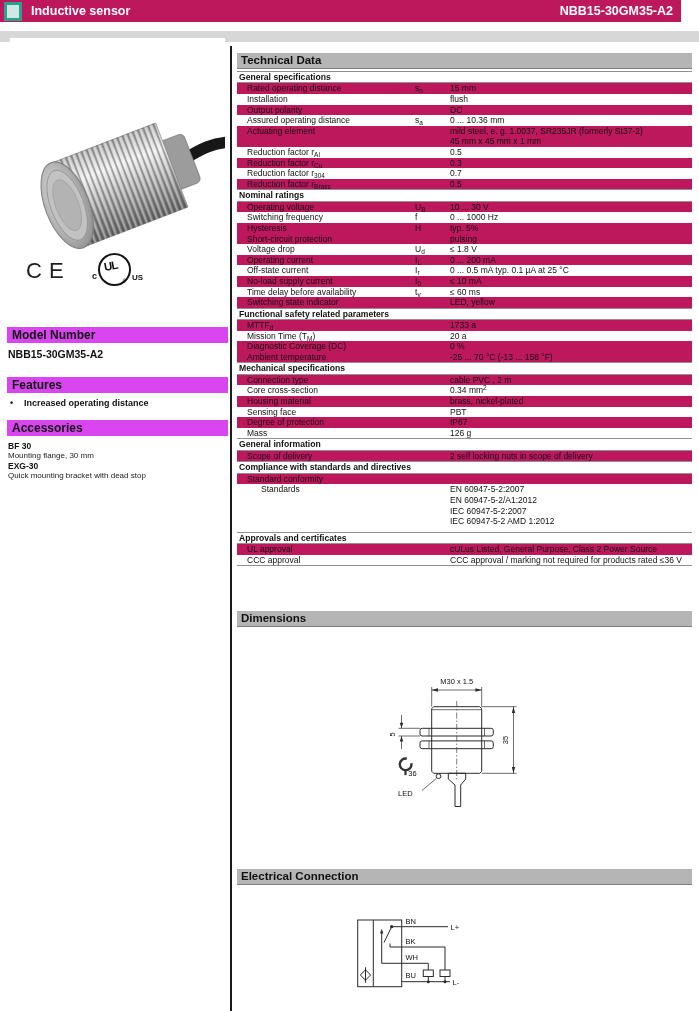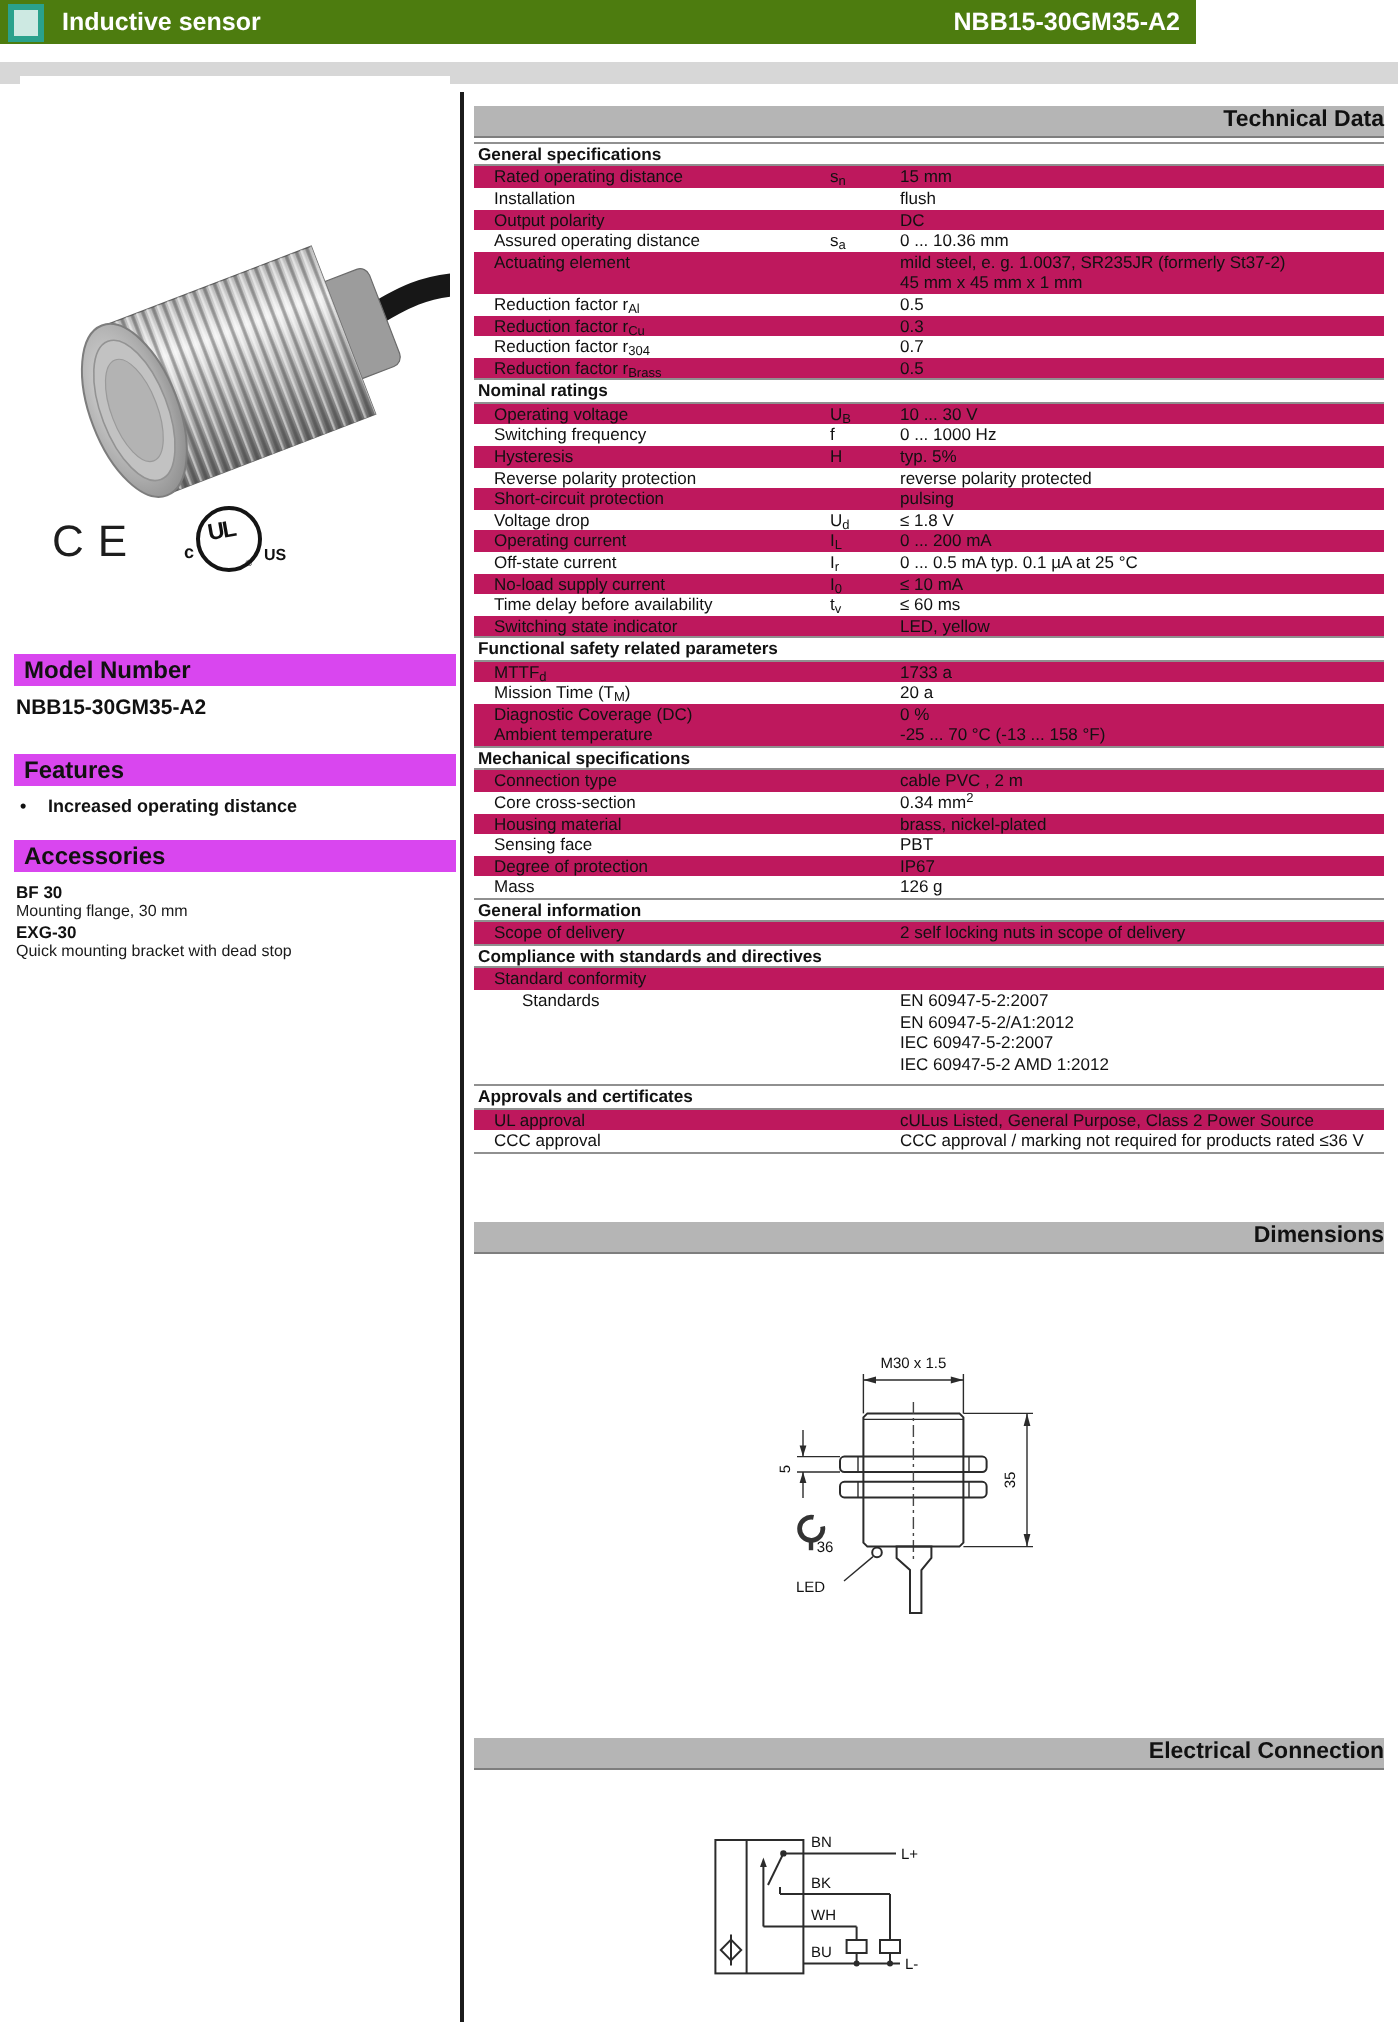--- a/index.html
+++ b/index.html
@@ -1,19 +1,19 @@
 <!DOCTYPE html>
 <html><head>
 <meta charset="utf-8">
 <style>
   html,body{margin:0;padding:0;background:#fff;}
   .page{position:relative;width:699px;height:1011px;background:#ffffff;overflow:hidden;
         font-family:"Liberation Sans",sans-serif;color:#111;}
   
-  .topbar{position:absolute;left:0;top:0;width:598px;height:22px;background:#4d7c0f;text-align:right;}
+  .topbar{position:absolute;left:0;top:0;width:681px;height:22px;background:#be185d;text-align:right;}
   .brandbox{position:absolute;left:4px;top:2px;width:18px;height:19px;background:#cde9e2;
             border:3px solid #2aa18c;box-sizing:border-box;}
   .topbar-title{position:absolute;left:31px;top:4px;font-size:12.5px;font-weight:bold;color:#fff;}
   .topbar-model{position:absolute;right:8px;top:4px;font-size:12.5px;font-weight:bold;color:#fff;}
   .subband{position:absolute;left:0;top:31px;width:699px;height:11px;background:#d7d7d7;}
   .vdivider{position:absolute;left:230px;top:46px;width:1.5px;height:965px;background:#1c1c1c;}
   
   .photo-box{position:absolute;left:10px;top:38px;width:215px;height:277px;background:#fff;}
   .ce-mark{position:absolute;left:26px;top:258px;font-size:22px;letter-spacing:7px;color:#1d1d1d;}
   .ul-mark{position:absolute;left:92px;top:253px;display:flex;align-items:flex-end;}
@@ -27,21 +27,21 @@
             font-size:12px;font-weight:bold;padding:1px 0 0 5px;box-sizing:border-box;}
   .bar-model{top:327px;} .bar-features{top:377px;} .bar-acc{top:420px;height:16px;}
   .model-number-value{position:absolute;left:8px;top:348px;font-size:10.5px;font-weight:bold;}
   .feature-item{position:absolute;left:10px;top:398px;font-size:9px;font-weight:bold;display:flex;}
   .feature-bullet{width:14px;}
   .acc-name{position:absolute;left:8px;font-size:8.5px;font-weight:bold;}
   .acc-desc{position:absolute;left:8px;font-size:8px;color:#1a1a1a;}
   
   .sec-bar{position:absolute;left:237px;width:455px;height:16px;background:#b5b5b5;
            font-size:11.5px;font-weight:bold;padding:1px 0 0 4px;box-sizing:border-box;
-           border-bottom:1px solid #7e7e7e;text-align:right;}
+           border-bottom:1px solid #7e7e7e;}
   .bar-tech{top:53px;} .bar-dims{top:595px;margin-top:16px;} .bar-elec{top:869px;}
   
   .tech-table{position:absolute;left:237px;top:71px;width:455px;border-bottom:1px solid #909090;}
   .t-sec{font-weight:bold;font-size:8.6px;line-height:10.4px;min-height:11px;box-sizing:border-box;
          border-top:1px solid #909090;border-bottom:1px solid #909090;padding-left:2px;}
   .t-gap{margin-top:5px;}
   .t-row{display:flex;min-height:10.6px;font-size:8.5px;line-height:10.6px;}
   .t-row.shade{background:#be185d;}
   .t-label{width:178px;padding-left:10px;box-sizing:border-box;}
   .t-label.ind2{padding-left:24px;}
@@ -184,25 +184,20 @@
       <div class="t-row">
         <div class="t-label">Switching frequency</div>
         <div class="t-sym">f</div>
         <div class="t-val">0 ... 1000 Hz</div>
       </div>
       <div class="t-row shade">
         <div class="t-label">Hysteresis</div>
         <div class="t-sym">H</div>
         <div class="t-val">typ. 5%</div>
       </div>
-      <div class="t-row">
-        <div class="t-label">Reverse polarity protection</div>
-        <div class="t-sym"></div>
-        <div class="t-val">reverse polarity protected</div>
-      </div>
       <div class="t-row shade">
         <div class="t-label">Short-circuit protection</div>
         <div class="t-sym"></div>
         <div class="t-val">pulsing</div>
       </div>
       <div class="t-row">
         <div class="t-label">Voltage drop</div>
         <div class="t-sym">U<sub>d</sub></div>
         <div class="t-val">≤ 1.8 V</div>
       </div>

